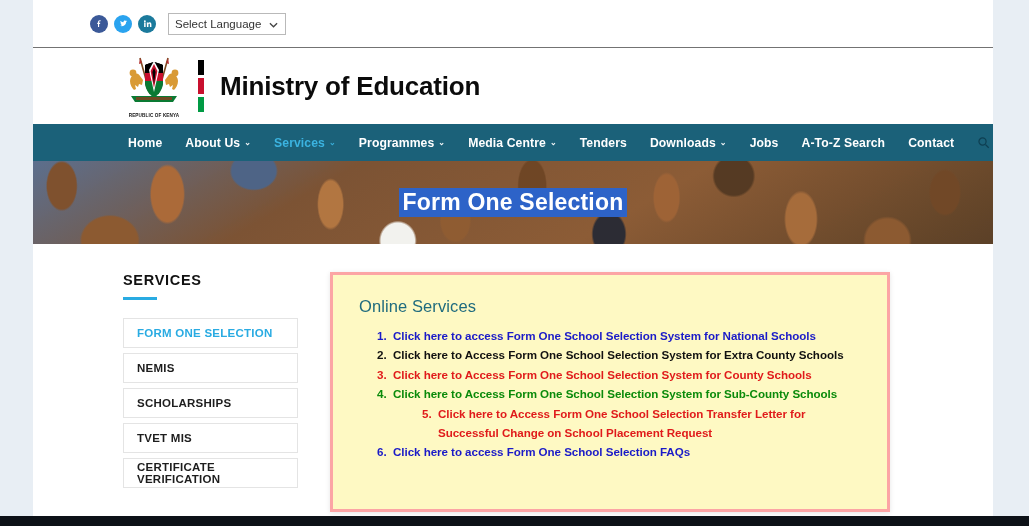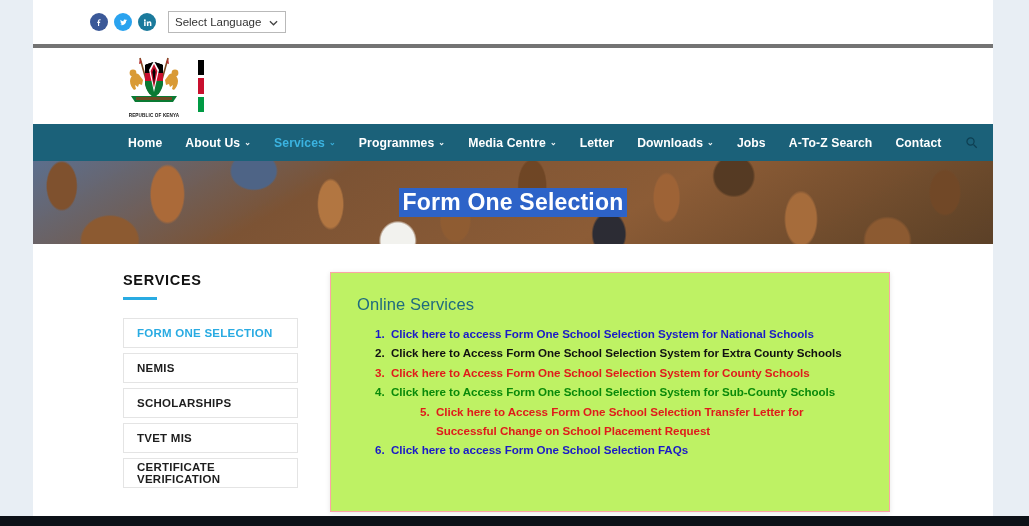--- a/index.html
+++ b/index.html
@@ -22,21 +22,21 @@
     left: 33px;
     top: 0;
     width: 960px;
     height: 526px;
     background: #ffffff;
   }
 
   
   .topbar {
     height: 48px;
-    border-bottom: 4px solid #737373;
+    border-bottom: 1px solid #737373;
     display: flex;
     align-items: center;
     padding: 0 30px 0 57px;
   }
   .social {
     display: flex;
     gap: 6px;
     align-items: center;
   }
   .social-icon {
@@ -244,22 +244,22 @@
     font-weight: bold;
     letter-spacing: .25px;
     color: #1d1d1d;
     background: #fff;
   }
   .side-item.active { color: #29abe2; }
 
   .panel {
     margin-left: 32px;
     width: 560px;
-    background: #bef264;
-    border: 1px solid #fca5a5;
+    background: #fef9c3;
+    border: 3px solid #fca5a5;
     box-shadow: 0 1px 5px rgba(0,0,0,.10);
     padding: 22px 26px 30px 26px;
     height: 240px;
   }
   .panel-title {
     font-size: 16.5px;
     color: #1f6b7e;
     margin-bottom: 10px;
     letter-spacing: .1px;
   }
@@ -354,20 +354,21 @@
     </div>
 
     <div class="tri-bar">
       <i class="b1"></i>
         <i class="b2"></i>
         <i class="b3"></i>
         <i class="b4"></i>
         <i class="b5"></i>
     </div>
 
+    <div class="brand-title">Ministry of Education</div>
   </div>
 
   <div class="navbar" style="background: rgb(27, 97, 121);">
     <div class="nav-item">
       <span>Home</span>
     </div>
     <div class="nav-item">
       <span>About Us</span>
       <span class="nav-caret">⌄</span>
     </div>
@@ -377,21 +378,21 @@
     </div>
     <div class="nav-item">
       <span>Programmes</span>
       <span class="nav-caret">⌄</span>
     </div>
     <div class="nav-item">
       <span>Media Centre</span>
       <span class="nav-caret">⌄</span>
     </div>
     <div class="nav-item">
-      <span>Letter</span>
+      <span>Tenders</span>
     </div>
     <div class="nav-item">
       <span>Downloads</span>
       <span class="nav-caret">⌄</span>
     </div>
     <div class="nav-item">
       <span>Jobs</span>
     </div>
     <div class="nav-item">
       <span>A-To-Z Search</span>

